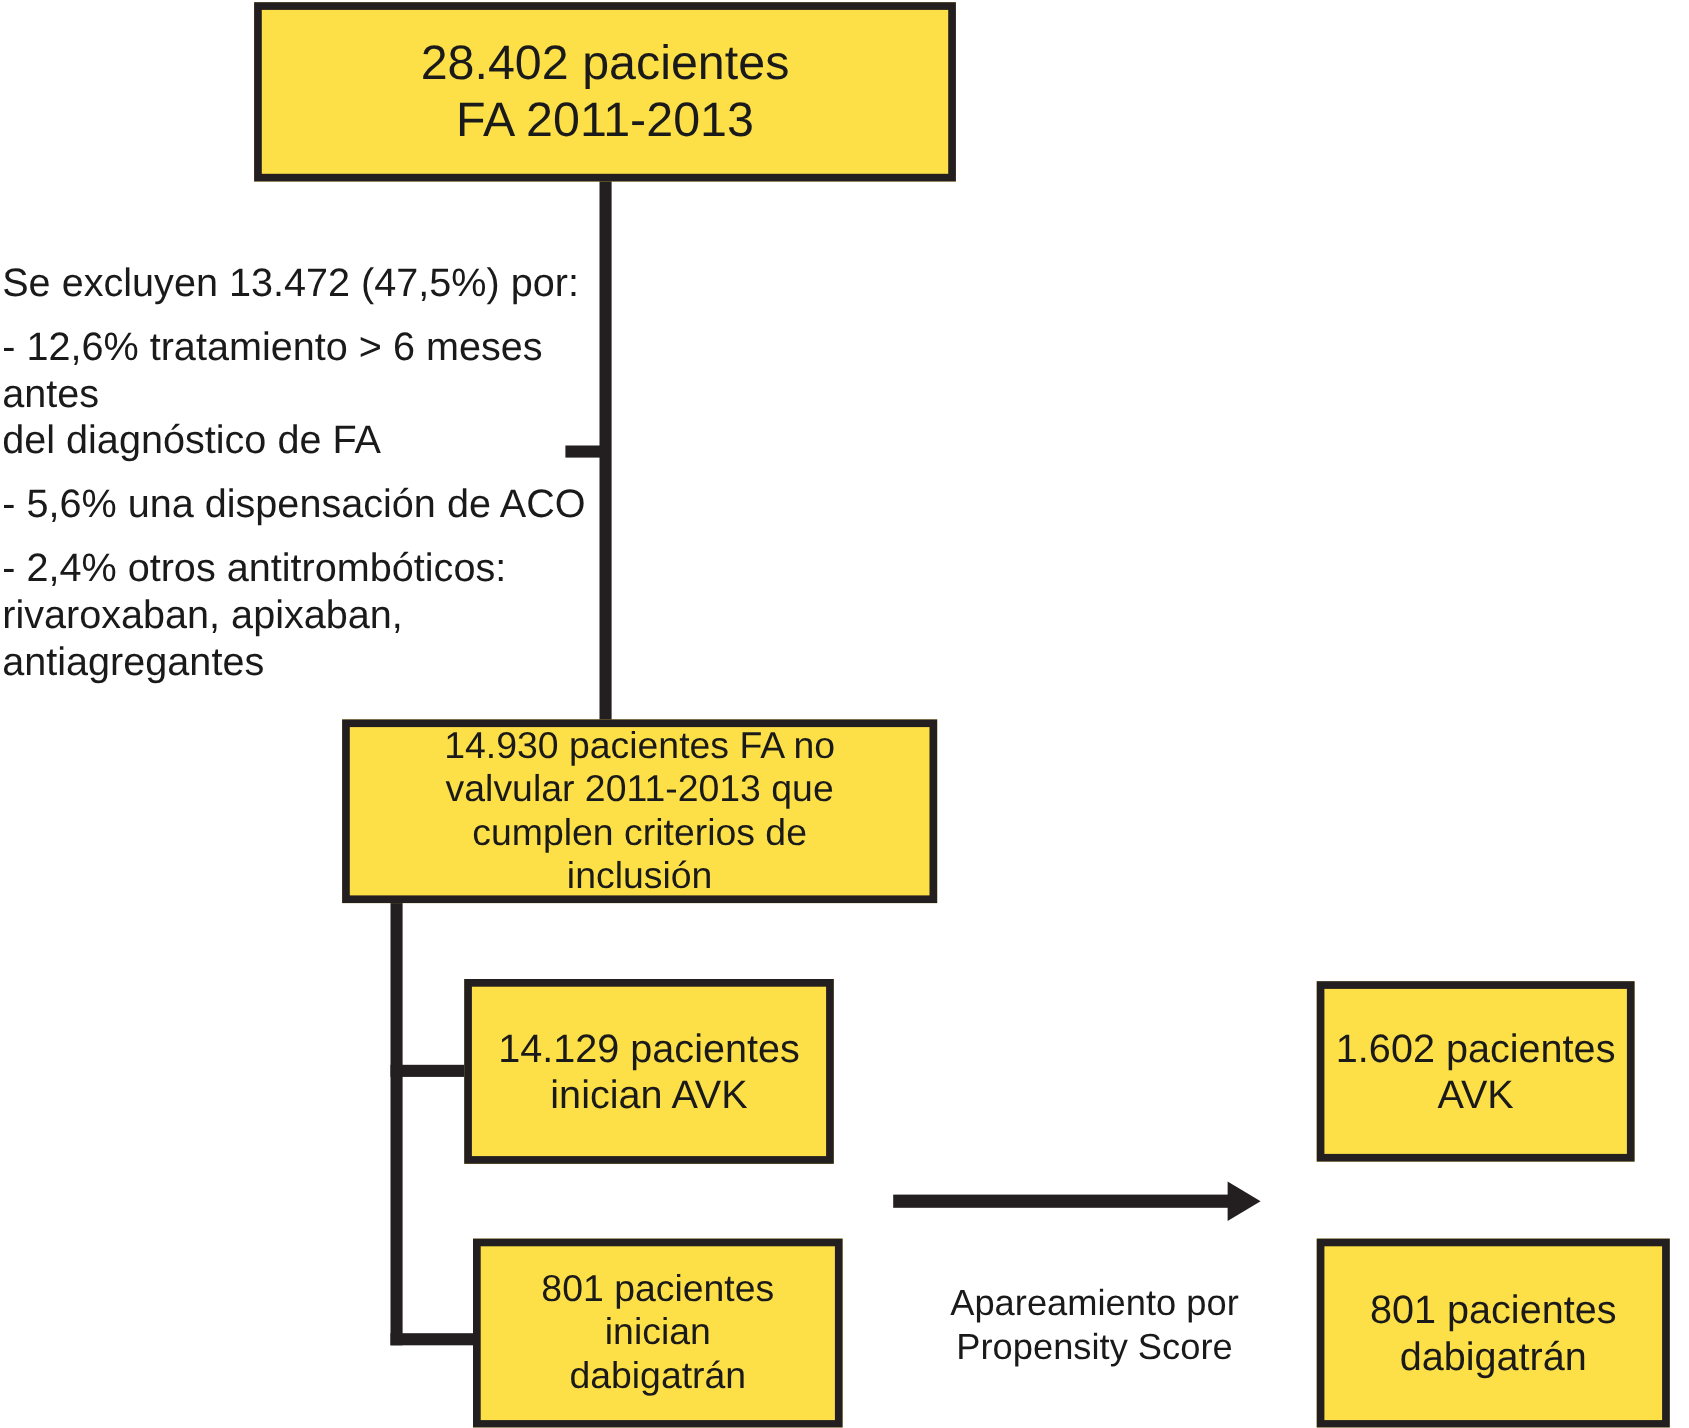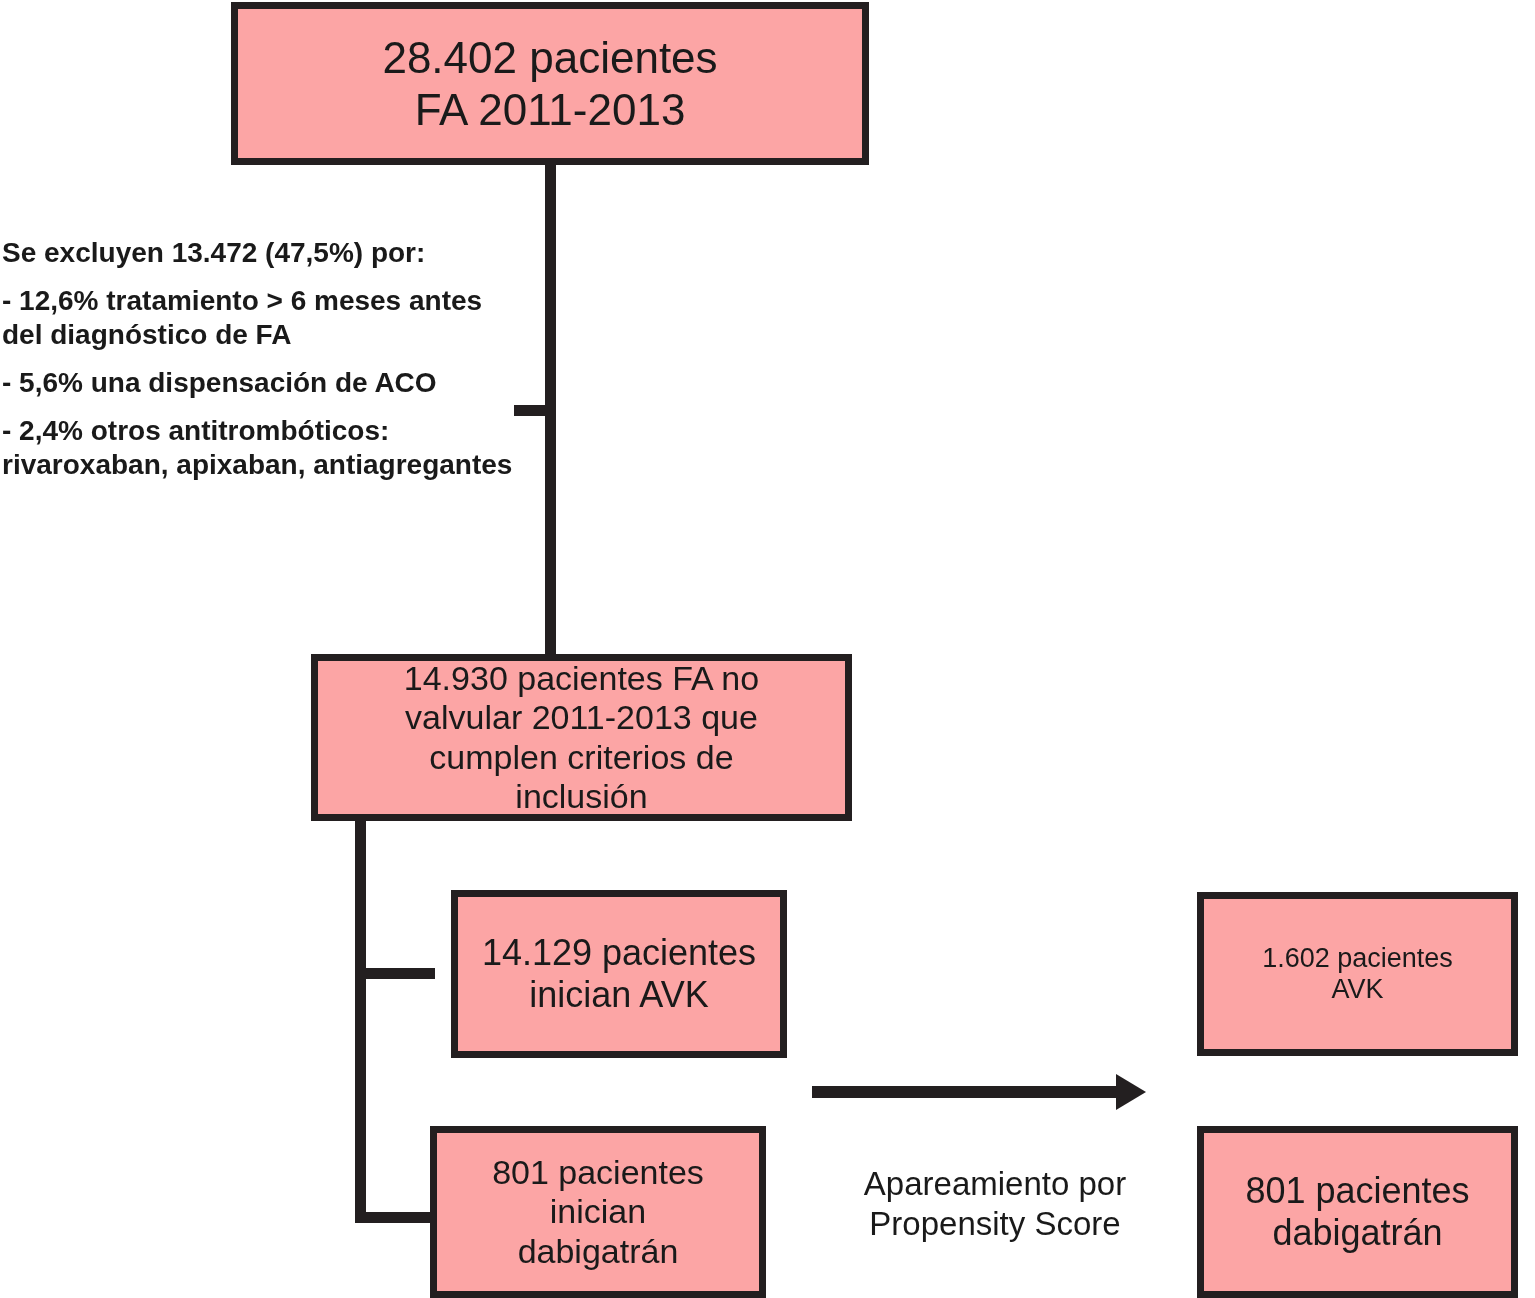--- a/index.html
+++ b/index.html
@@ -13,53 +13,52 @@
     height: 1298px;
     background: #ffffff;
     font-family: "Liberation Sans", sans-serif;
     color: #1a1a1a;
     overflow: hidden;
   }
   .node {
     position: absolute;
     box-sizing: border-box;
     border: 7px solid #231f20;
-    background: #fca5a5;
+    background: #fde047;
     display: flex;
     align-items: center;
     justify-content: center;
     text-align: center;
     line-height: 1.16;
     color: #1a1a1a;
     z-index: 3;
   }
   .node-text {
     display: block;
     white-space: pre-line;
     padding: 0 6px;
   }
 
   
   #node-cohort      { left: 231px; top: 2px;    width: 638px; height: 163px; font-size: 44px; }
   #node-eligible    { left: 311px; top: 654px;  width: 541px; height: 167px; font-size: 34px; }
-  #node-avk-start   { left: 451px; top: 890px;  width: 336px; height: 168px; font-size: 36px; }
+  #node-avk-start   { left: 422px; top: 890px;  width: 336px; height: 168px; font-size: 36px; }
   #node-dabi-start  { left: 430px; top: 1126px; width: 336px; height: 172px; font-size: 34px; }
-  #node-avk-matched { left: 1197px; top: 892px;  width: 321px; height: 164px; font-size: 27px; }
+  #node-avk-matched { left: 1197px; top: 892px;  width: 289px; height: 164px; font-size: 36px; }
   #node-dabi-matched{ left: 1197px; top: 1126px; width: 321px; height: 172px; font-size: 36px; }
 
   
   #exclusion-list {
     position: absolute;
     left: 2px;
     top: 236px;
     width: 545px;
-    font-size: 28px;
+    font-size: 36px;
     line-height: 1.19;
     z-index: 2;
-    font-weight: bold;
   }
   #exclusion-list .ex-line { margin: 0 0 15px 0; white-space: pre-line; }
   #exclusion-list .ex-line:last-child { margin-bottom: 12px; }
 
   
   .conn {
     position: absolute;
     background: #231f20;
     z-index: 1;
   }

